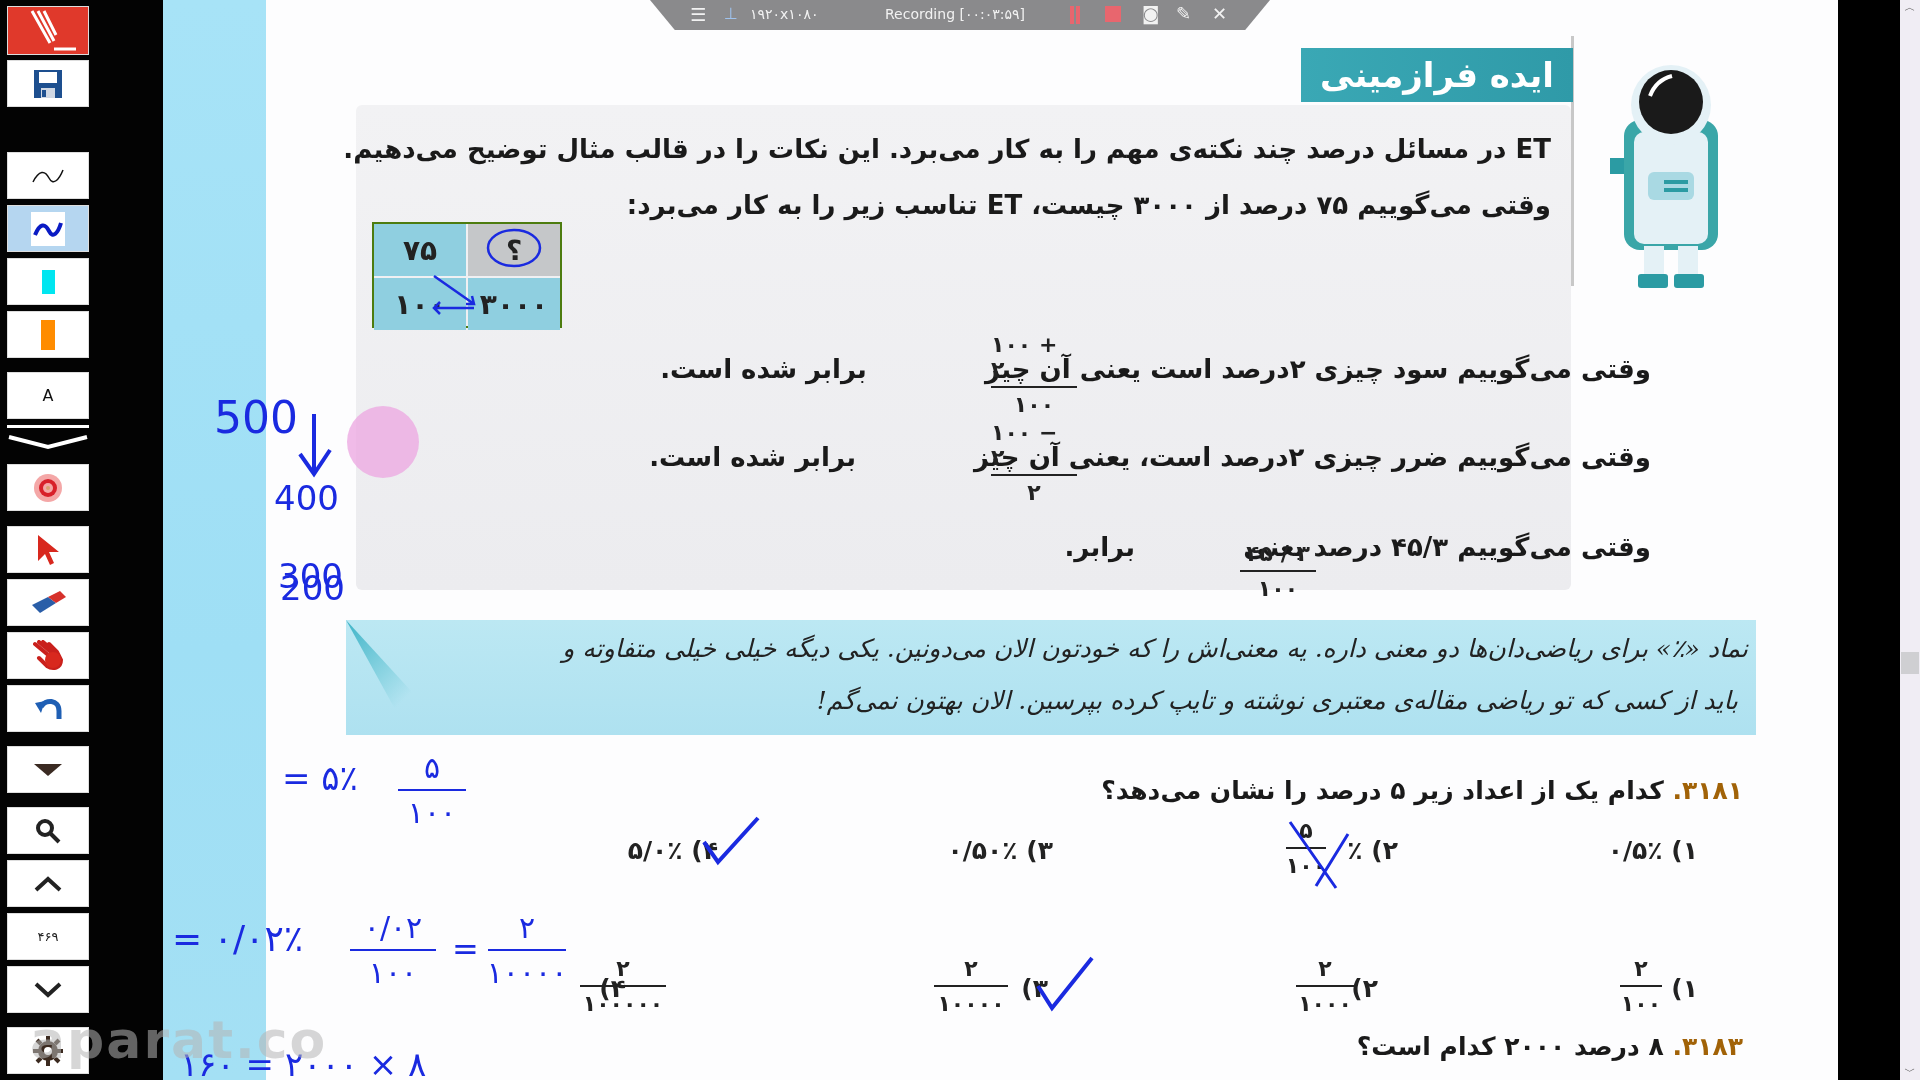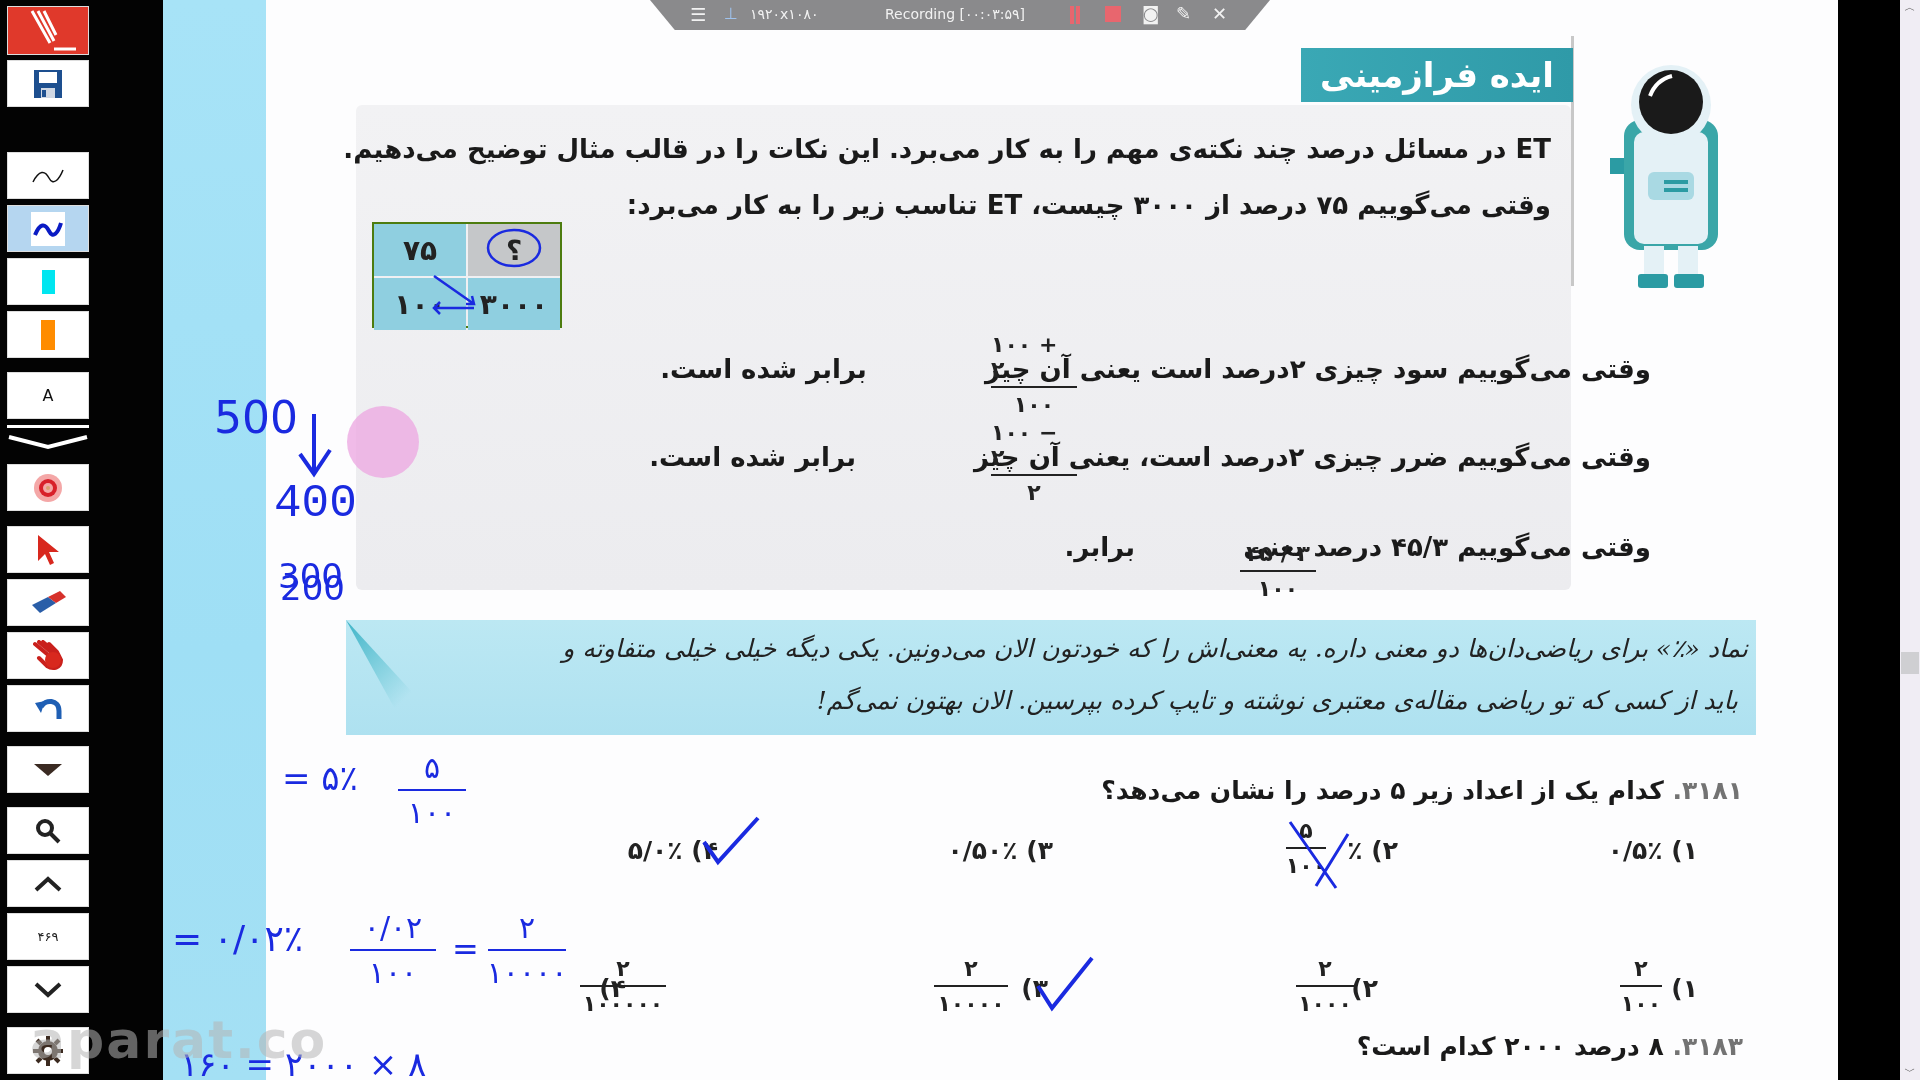--- a/index.html
+++ b/index.html
@@ -39,21 +39,21 @@
   .ratio-table { position: absolute; left: 106px; top: 222px; width: 190px; height: 106px; border: 2px solid #4d7c0f; }
   .rt-cell { position: absolute; width: 92px; height: 52px; display: flex; align-items: center; justify-content: center; font-size: 28px; font-weight: bold; color: #222; }
 
   .frac { position: absolute; display: flex; flex-direction: column; align-items: center; font-weight: bold; color: #222; font-size: 22px; }
   .frac .bar { width: 100%; height: 2px; background: #222; margin: 4px 0; }
 
   #note-box { position: absolute; left: 80px; top: 620px; width: 1410px; height: 115px; background: linear-gradient(180deg,#bce8f3,#aee1f0); }
   #note-fold { position: absolute; left: 80px; top: 620px; width: 110px; height: 120px; background: linear-gradient(135deg,#3fb4c7 0%,#8ed5e3 40%,transparent 60%); clip-path: polygon(0 0,100% 100%,60% 100%); }
   .note-line { position: absolute; direction: rtl; font-family: "DejaVu Serif", serif; font-style: italic; font-size: 25px; color: #222; white-space: nowrap; }
 
-  .q-num { color: #737373; }
+  .q-num { color: #a16207; }
   .q-text { font-size: 25px; }
   .opt { position: absolute; direction: rtl; font-size: 25px; font-weight: bold; color: #222; white-space: nowrap; }
 
   .ink { position: absolute; color: #1a2ae0; font-family: "DejaVu Sans", sans-serif; white-space: nowrap; }
   #pointer { position: absolute; left: 81px; top: 406px; width: 72px; height: 72px; border-radius: 50%; background: rgba(236,170,226,0.8); }
 
   #watermark { position: absolute; left: 30px; top: 1010px; font-size: 52px; font-weight: bold; color: rgba(180,180,180,0.55); letter-spacing: 2px; }
 </style>
 </head>
 <body>
@@ -312,21 +312,21 @@
     <span>۸ درصد ۲۰۰۰ کدام است؟</span>
   </div>
 
   <div id="pointer"></div>
 </div>
 
 <div class="ink" style="left:214px;top:392px;font-size:44px;">500</div>
 <svg style="position:absolute;left:296px;top:410px;" width="40" height="70">
     <path d="M18 4 L18 64 M4 44 L18 64 L34 40" stroke="#1a2ae0" stroke-width="4" fill="none"></path>
   </svg>
-<div class="ink" style="left:274px;top:478px;font-size:46px;font-family:Liberation Mono, monospace;">400</div>
+<div class="ink" style="left:274px;top:478px;font-size:34px;">400</div>
 <div class="ink" style="left:278px;top:520px;font-size:34px;margin-top:36px;">300</div>
 <div class="ink" style="left:280px;top:568px;font-size:34px;">200</div>
 
 <div class="ink" style="left:282px;top:758px;font-size:34px;direction:rtl;">۵٪ =</div>
 <div class="frac" style="left:398px;top:750px;width:68px;color:#1a2ae0;font-size:30px;font-weight:normal;">
   <span>۵</span>
     <div class="bar" style="background:#1a2ae0;"></div>
     <span>۱۰۰</span>
 </div>
 

